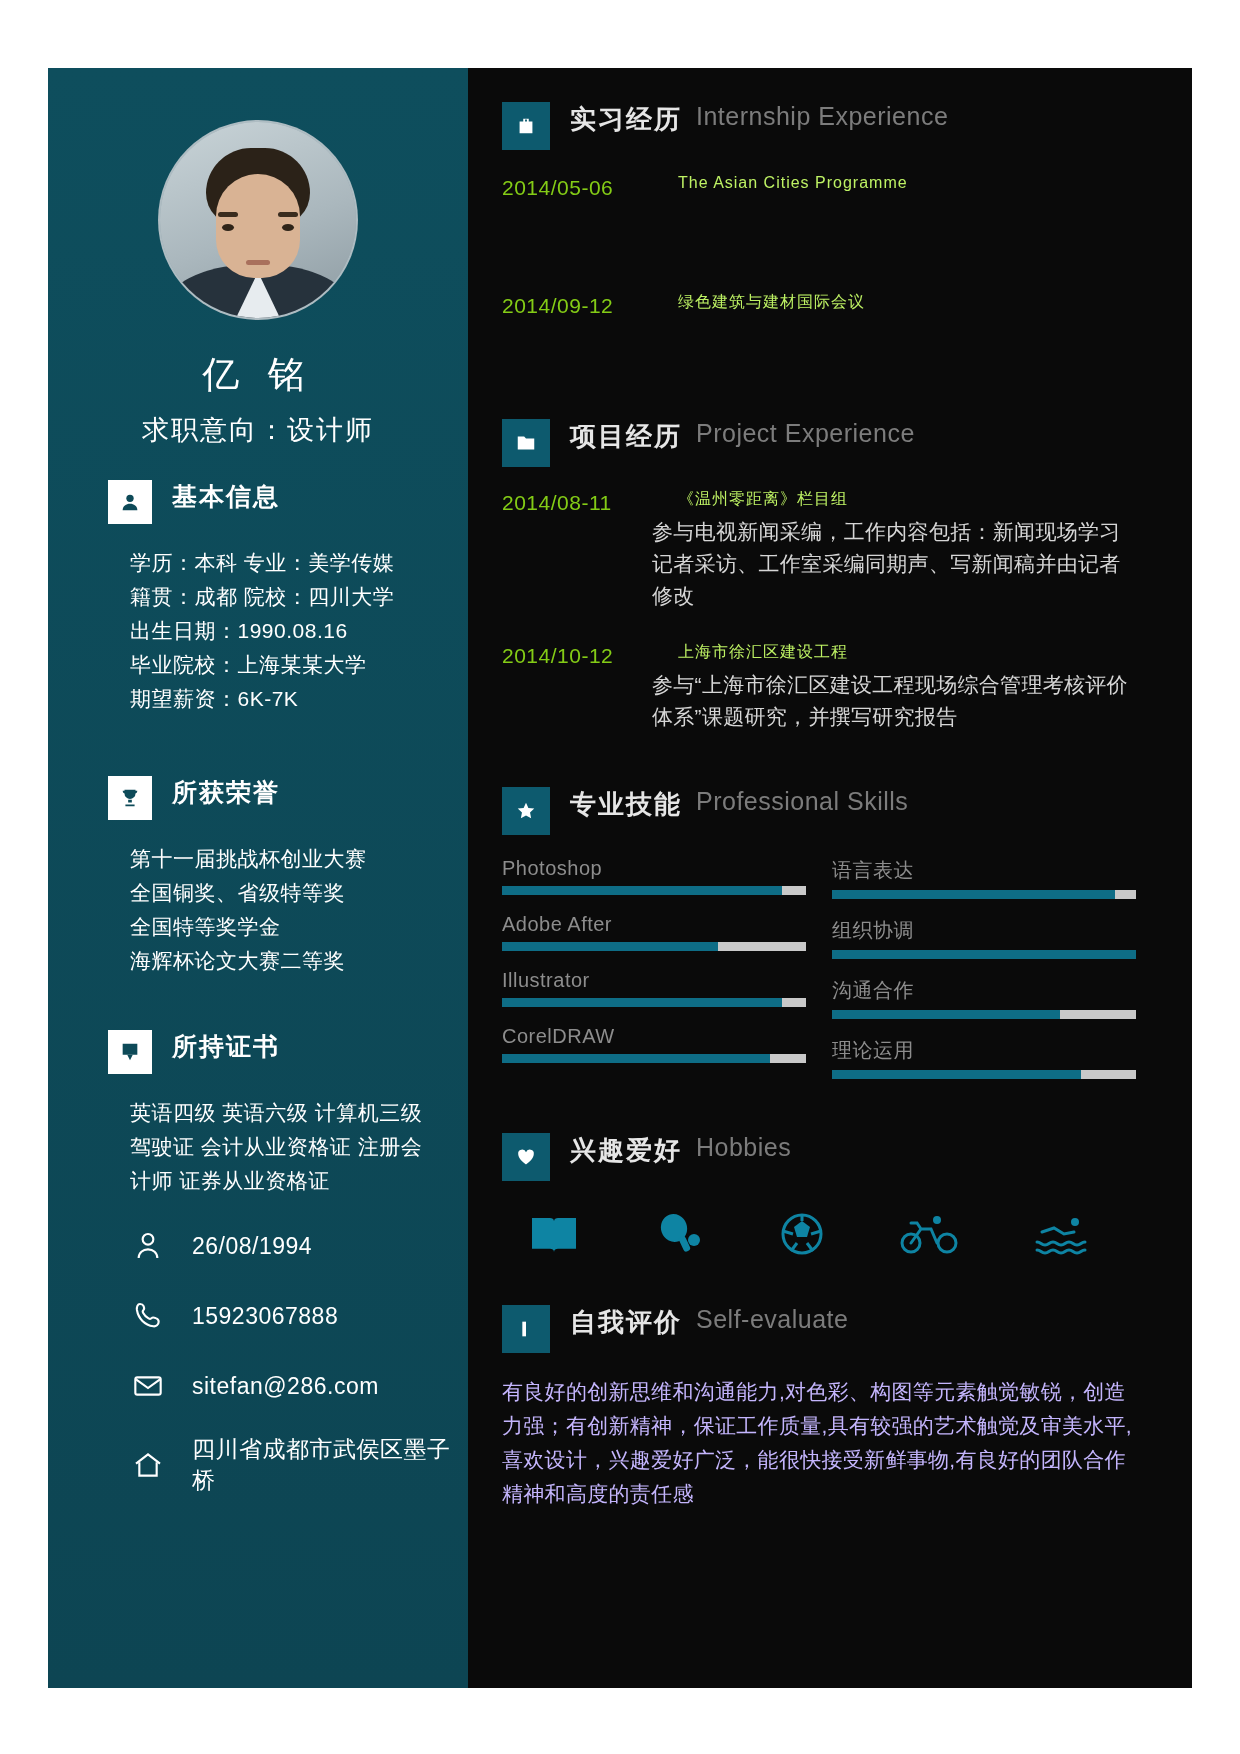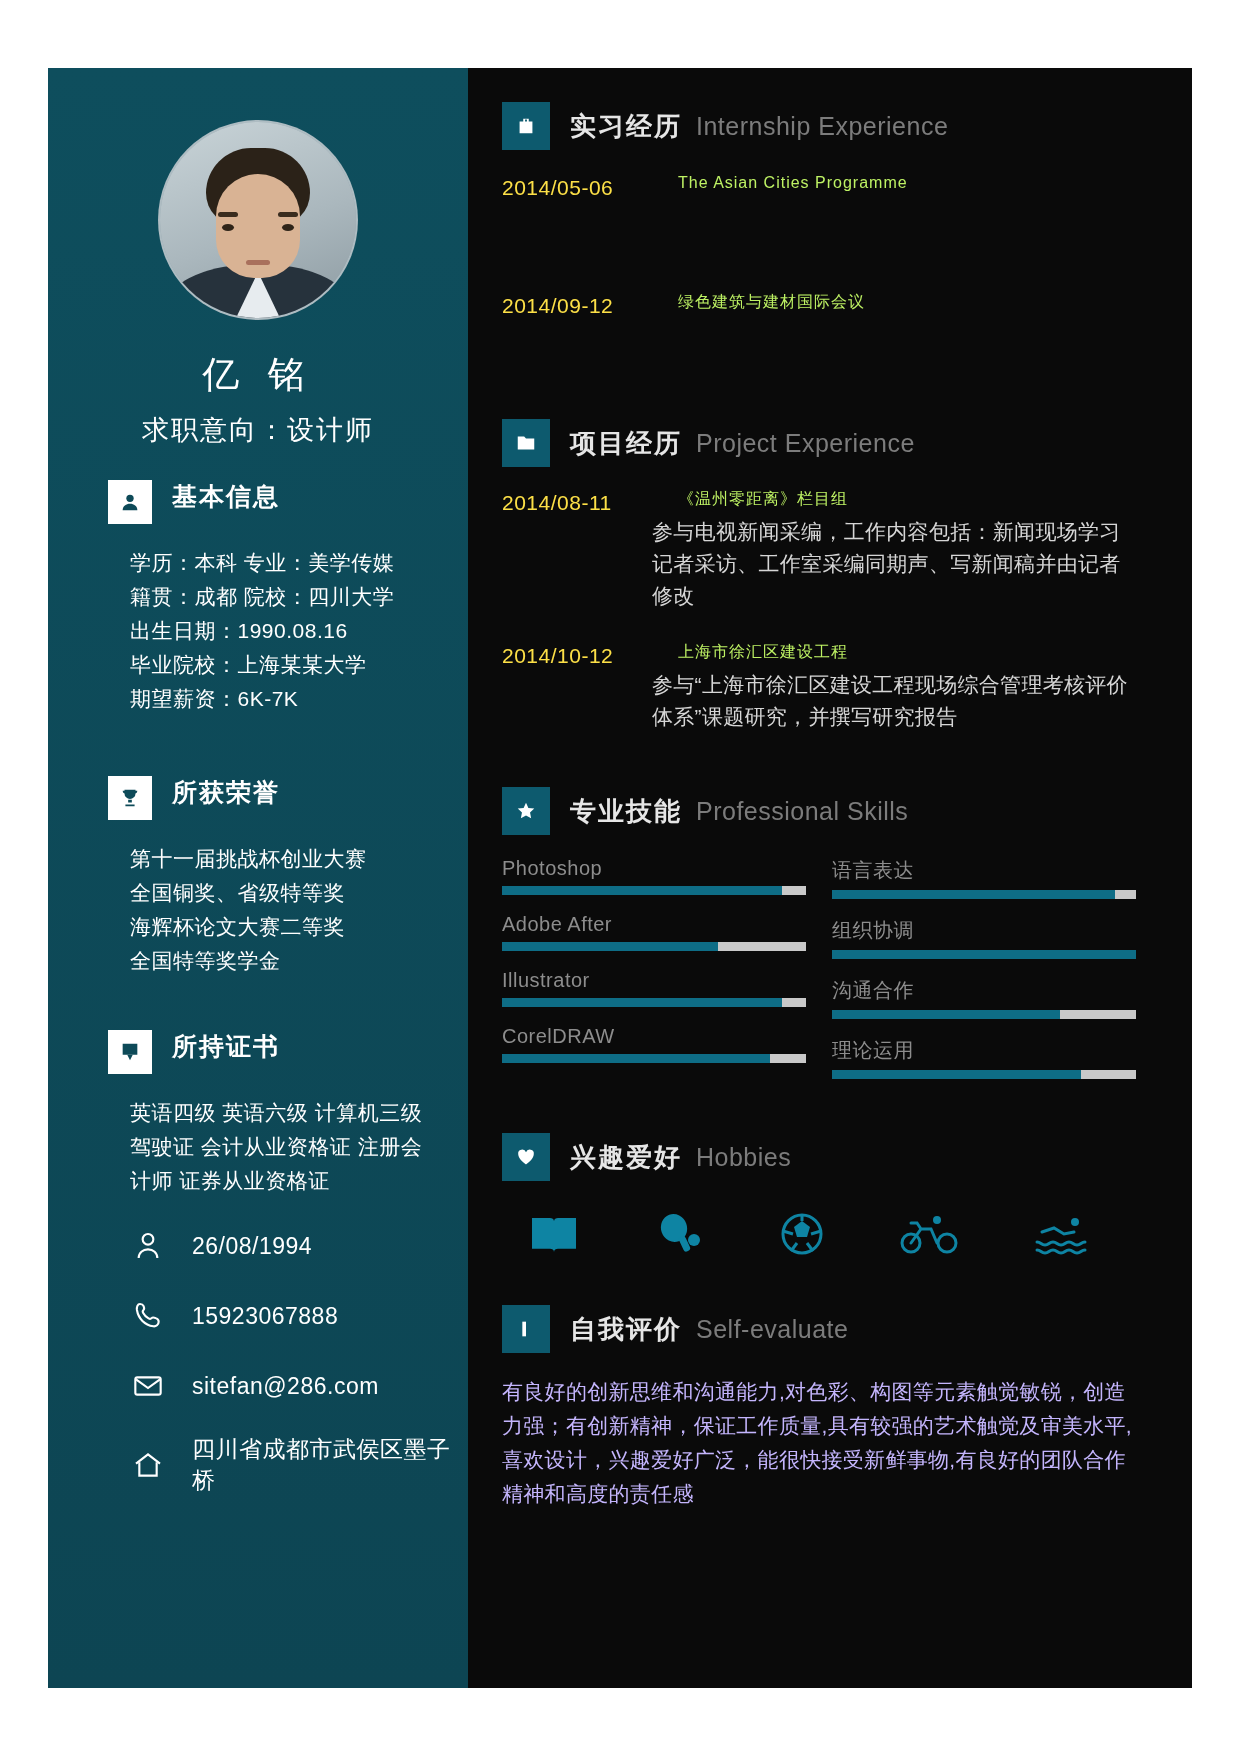--- a/index.html
+++ b/index.html
@@ -167,21 +167,20 @@
   }
   
   .right {
     flex: 1 1 auto;
     position: relative;
     color: #e8e8e8;
     padding: 0 56px 0 34px;
   }
   .r-sec-head {
     display: flex;
-    align-items: center;
     margin-top: 34px;
   }
   .r-sec-head .box {
     width: 48px; height: 48px;
     background: #0d5a6e;
     color: #ffffff;
     display: flex; align-items: center; justify-content: center;
     flex: 0 0 48px;
   }
   .r-sec-head .cn {
@@ -199,21 +198,21 @@
   }
   .entry {
     margin-top: 18px;
     display: flex;
     align-items: flex-start;
   }
   .entry .date {
     width: 150px;
     flex: 0 0 150px;
     font-size: 21px;
-    color: #fde047;
+    color: #84cc16;
     letter-spacing: 0.5px;
     padding-top: 2px;
   }
   .entry .body { flex: 1 1 auto; }
   .entry .role {
     font-size: 16px;
     color: #bef264;
     letter-spacing: 1px;
     margin-bottom: 6px;
   }
@@ -310,22 +309,22 @@
         <div class="box">
           <svg width="22" height="22" viewBox="0 0 24 24" fill="#0d4a58">
               <path d="M6 3h12v4a6 6 0 0 1-12 0zM4 4h2v3a3 3 0 0 1-2-3zm14 0h2a3 3 0 0 1-2 3zM10 14h4v3h-4zM7 19h10v2H7z"></path>
             </svg>
         </div>
         <div class="title">所获荣誉</div>
       </div>
       <div class="left-body">
         <div>第十一届挑战杯创业大赛</div>
         <div>全国铜奖、省级特等奖</div>
+        <div>全国特等奖学金</div>
         <div>海辉杯论文大赛二等奖</div>
-        <div>全国特等奖学金</div>
       </div>
 
       <div class="sec-head" style="margin-top:52px">
         <div class="box">
           <svg width="22" height="22" viewBox="0 0 24 24" fill="#0d4a58">
               <path d="M4 3h16v12H4z"></path>
               <path d="M9 15l3 6 3-6z"></path>
             </svg>
         </div>
         <div class="title">所持证书</div>

